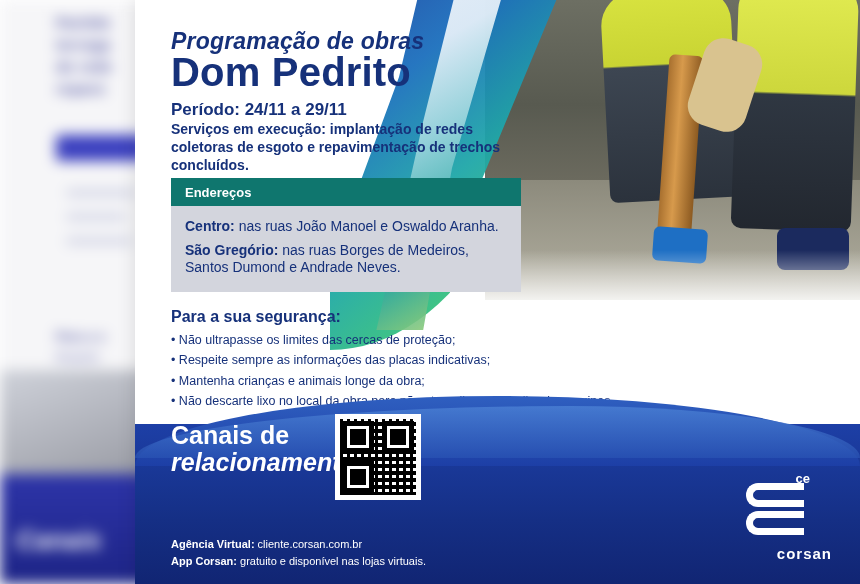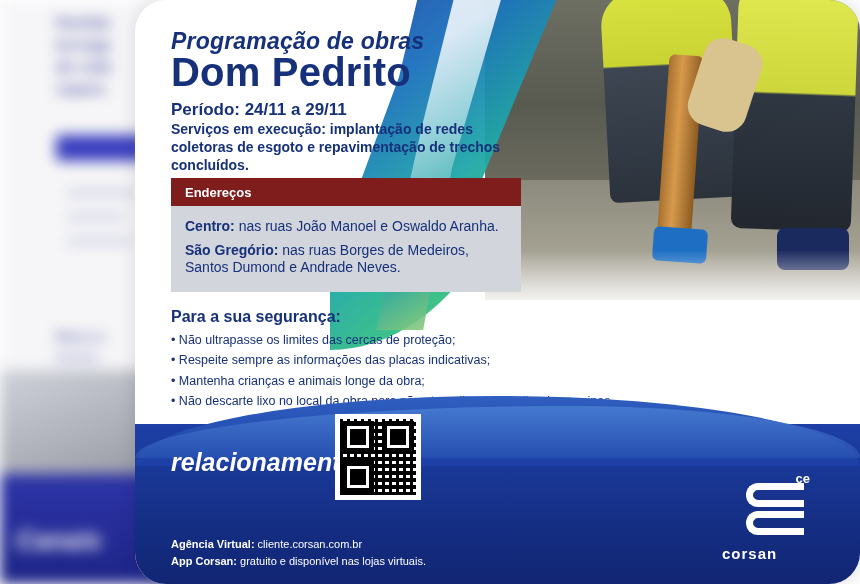--- a/index.html
+++ b/index.html
@@ -75,21 +75,20 @@
   
   .poster {
     position: absolute;
     left: 135px;
     top: 0;
     width: 725px;
     height: 584px;
     background: #ffffff;
     overflow: hidden;
     box-shadow: 0 0 18px rgba(0,0,0,.12);
-    border-radius: 31px;
   }
 
   
   .photo {
     position: absolute;
     right: 0; top: 0;
     width: 375px; height: 300px;
     background:
       linear-gradient(180deg, #6d6f63 0%, #585a50 35%, #6b6a5e 60%, #8d8b7d 100%);
     overflow: hidden;
@@ -174,21 +173,21 @@
   .servicos {
     position: absolute; left: 36px; top: 120px;
     width: 360px; font-size: 14px; font-weight: bold;
     color: #16317a; line-height: 1.3;
   }
 
   
   .addr-head {
     position: absolute; left: 36px; top: 178px;
     width: 350px; height: 28px;
-    background: #7f1d1d;
+    background: #0f766e;
     color: #ffffff;
     font-size: 13px; font-weight: bold;
     display: flex; align-items: center;
     padding-left: 14px;
     box-sizing: border-box;
   }
   .addr-body {
     position: absolute; left: 36px; top: 206px;
     width: 350px; height: 86px;
     background: #d3d5dd;
@@ -266,21 +265,21 @@
   .qr-eye.tl { left: 2px; top: 2px; }
   .qr-eye.tr { right: 2px; top: 2px; }
   .qr-eye.bl { left: 2px; bottom: 2px; }
   .qr-eye i {
     position: absolute; inset: 3px; background: #000; display:block;
   }
 
   
   .logo {
     position: absolute; right: 28px; bottom: 22px;
-    width: 110px; text-align: left; color: #ffffff;
+    width: 110px; text-align: right; color: #ffffff;
   }
   .logo .mark {
     width: 62px; height: 58px; margin: 0 auto;
     position: relative;
   }
   .logo .mark .c1, .logo .mark .c2 {
     position: absolute; left: 0; width: 58px; height: 24px;
     border: 7px solid #ffffff; border-right: none;
     border-radius: 14px 0 0 14px;
     box-sizing: border-box;
@@ -357,20 +356,21 @@
       <div>Respeite sempre as informações das placas indicativas;</div>
       <div>Mantenha crianças e animais longe da obra;</div>
       <div>Não descarte lixo no local da obra para não atrapalhar o trabalho das equipes.</div>
     </div>
 
     <div class="bottom"></div>
     <div class="bottom-wave"></div>
     <div class="bottom-wave2"></div>
 
     <div class="canais">
+      <div>Canais de</div>
       <div class="it">relacionamento</div>
     </div>
 
     <div class="qr">
       <div class="qr-inner">
         <span class="qr-eye tl">
             <i></i>
           </span>
         <span class="qr-eye tr">
             <i></i>

